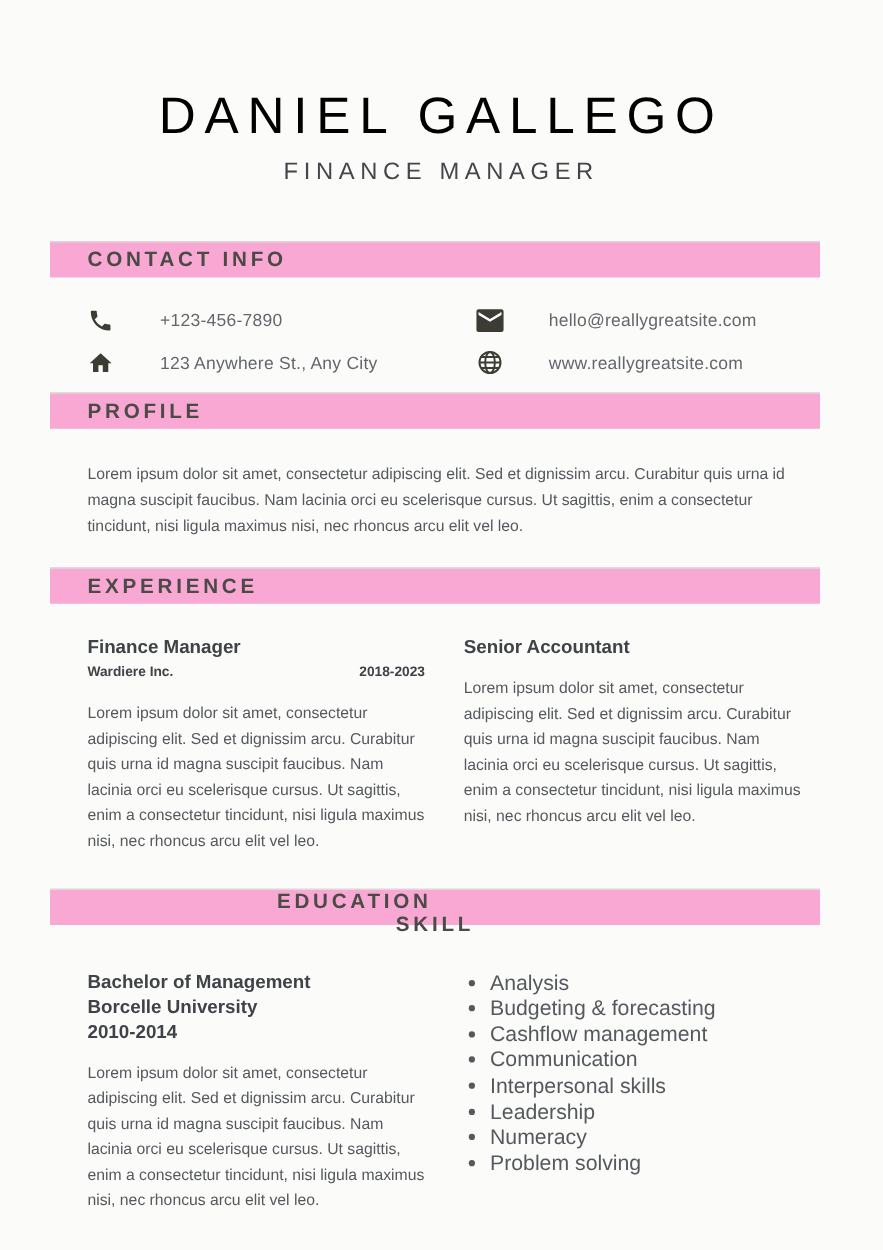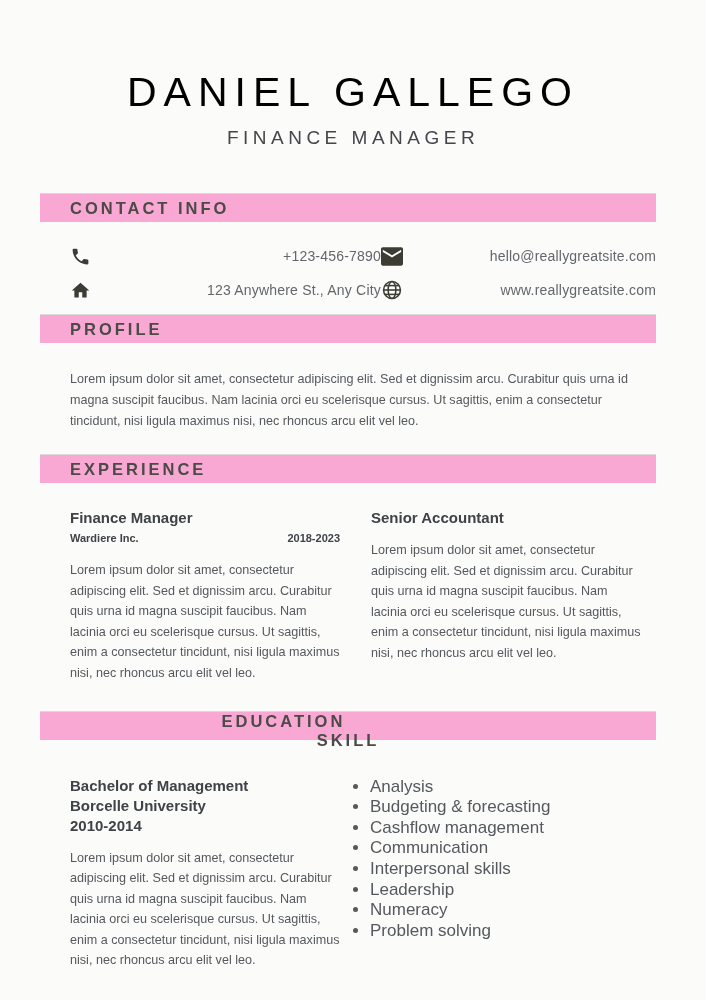--- a/index.html
+++ b/index.html
@@ -34,21 +34,21 @@
   .bar.double .bar-label:first-child{width:313px;box-sizing:border-box;padding-left:30px;margin-left:0;}
   .bar.double .bar-label:last-child{margin-left:0;}
   
   .bar-contact{margin-top:44px;}
   .contact-grid{
     margin:17px 50px 0 70px;
     display:grid;grid-template-columns:311px 1fr;
     grid-template-rows:34px 34px;grid-auto-flow:column;
     align-items:center;
   }
-  .contact-item{display:flex;align-items:center;gap:19px;justify-content:space-between;}
+  .contact-item{display:flex;align-items:center;gap:35px;}
   .contact-item .txt{font-size:14px;color:#63676b;letter-spacing:0.2px;}
   .cicon{width:23px;height:22px;display:flex;align-items:center;}
   .cicon svg{display:block;}
   
   .bar-profile{margin-top:7px;}
   .profile-text{
     margin:26px 58px 0 70px;
     font-size:12.6px;line-height:21px;color:#55595d;
   }
   
@@ -60,21 +60,21 @@
   .job-head{font-size:15px;font-weight:700;color:#3f4246;line-height:20px;}
   .job-line2{
     display:flex;justify-content:space-between;
     font-size:11px;font-weight:700;color:#3f4246;line-height:20px;
   }
   .job-desc{margin-top:12px;font-size:12.6px;line-height:20.5px;color:#55595d;}
   
   .bar-eduskill{margin-top:15px;flex-direction:column;}
   .cols{
     margin:36px 0 0 70px;
-    display:grid;grid-template-columns:270px 273px;column-gap:12px;
+    display:grid;grid-template-columns:270px 273px;column-gap:34px;
   }
   .edu-degree{font-size:15px;font-weight:700;color:#3f4246;line-height:20px;}
   .edu-line2{
     display:flex;justify-content:space-between;
     font-size:15px;font-weight:700;color:#3f4246;line-height:20px;flex-direction:column;
   }
   .edu-desc{margin-top:12px;font-size:12.6px;line-height:20.5px;color:#55595d;}
   .skill-list{
     margin:1px 0 0 0;padding-left:18px;list-style:disc;
   }

